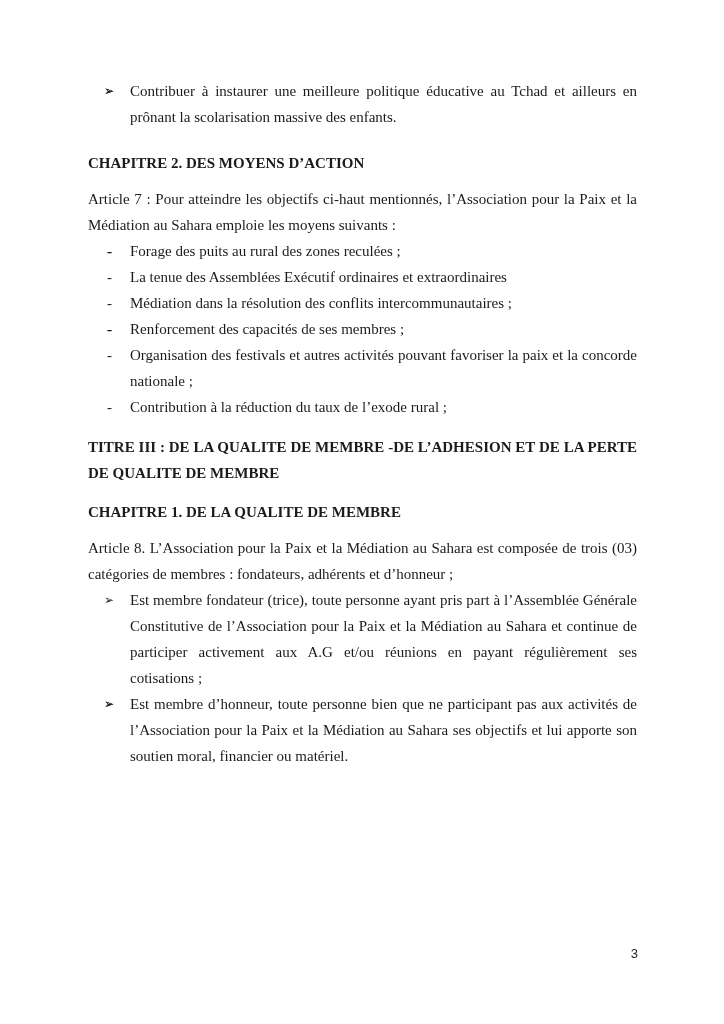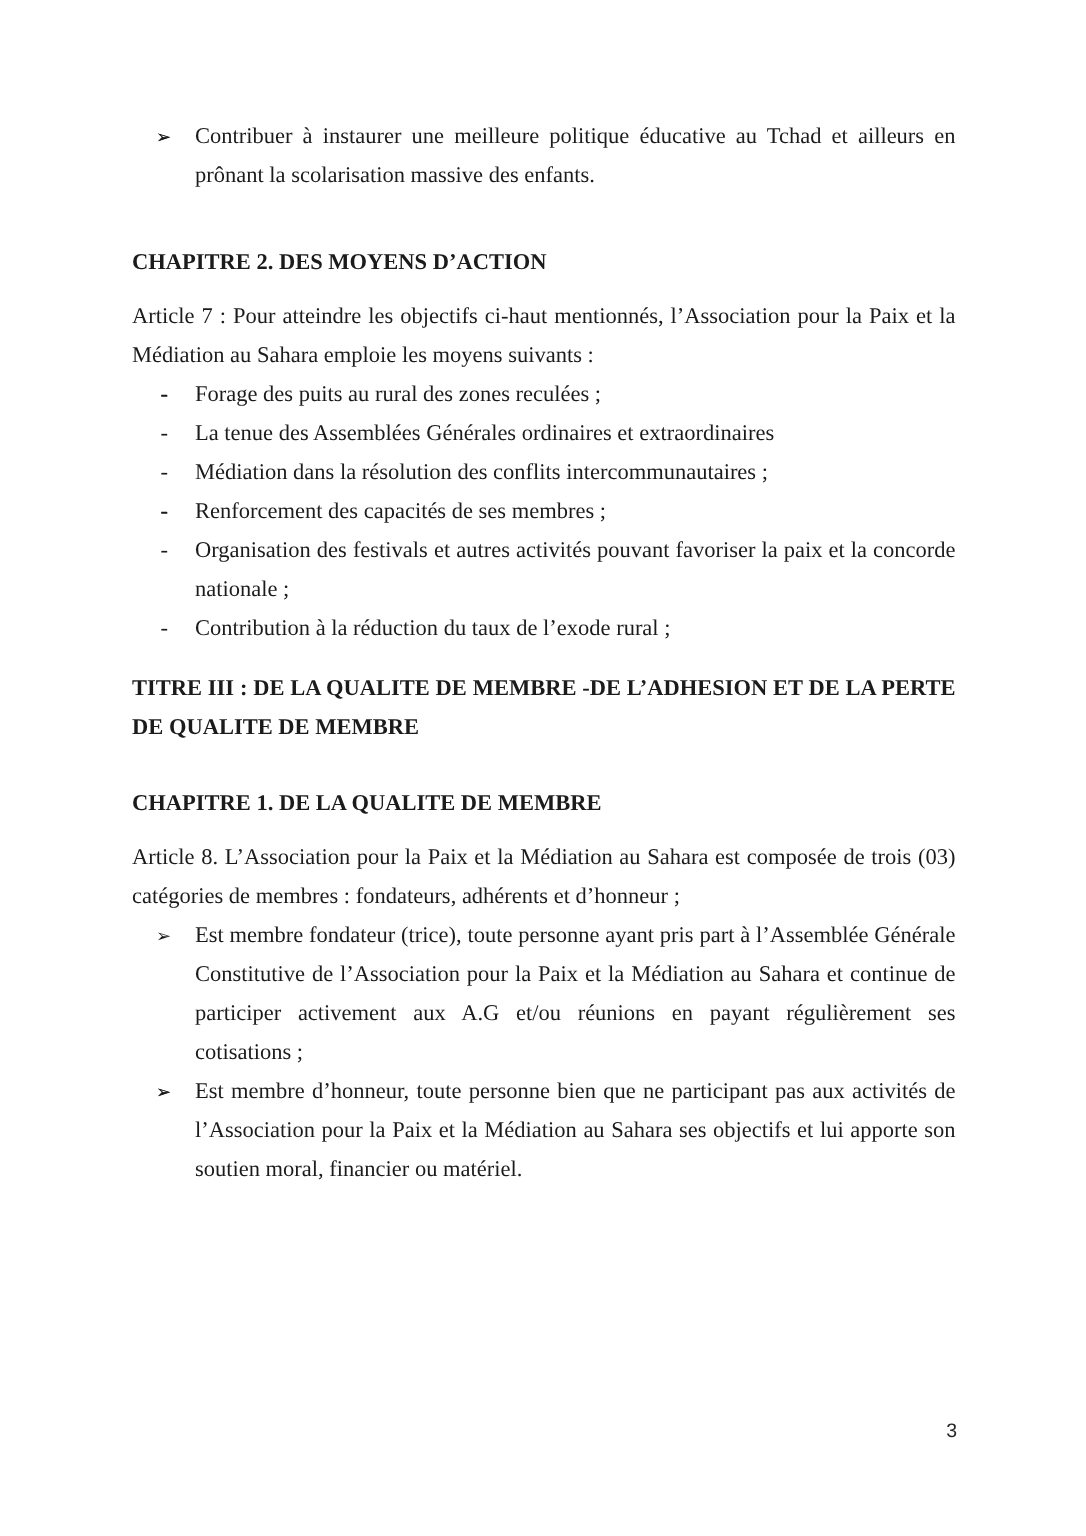--- a/index.html
+++ b/index.html
@@ -22,24 +22,24 @@
   ul.doc-list { list-style: none; margin: 0; padding: 0; }
   ul.doc-list li {
     position: relative;
     padding-left: 42px;
     text-align: justify;
   }
   ul.doc-list li .marker { position: absolute; left: 16px; top: 0; }
   ul.arrow-list li .marker { font-size: 12px; }
   ul.dash-list li .marker { left: 19px; }
   .mt-a7   { margin-top: 10px; }
-  .mt-h2   { margin-top: 32px; }
+  .mt-h2   { margin-top: 20px; }
   .mt-list { margin-top: 10px; }
   .mt-t3   { margin-top: 14px; }
-  .mt-c1   { margin-top: 25px; }
+  .mt-c1   { margin-top: 13px; }
   .page-number {
     position: absolute;
     top: 941px;
     right: 86px;
     font-family: "Liberation Sans", "DejaVu Sans", sans-serif;
     font-size: 13px;
     color: #262626;
   }
 </style>
 </head>
@@ -64,21 +64,21 @@
   <ul class="doc-list dash-list mt-list">
     <li>
       <span class="marker">-</span>
     </li>
     <li>
       <span class="marker">-</span>
       <span>Forage des puits au rural des zones reculées ;</span>
     </li>
     <li>
       <span class="marker">-</span>
-      <span>La tenue des Assemblées Générales ordinaires et extraordinaires</span>
+      <span>La tenue des Assemblées Exécutif ordinaires et extraordinaires</span>
     </li>
     <li>
       <span class="marker">-</span>
       <span>Médiation dans la résolution des conflits intercommunautaires ;</span>
     </li>
     <li>
       <span class="marker">-</span>
     </li>
     <li>
       <span class="marker">-</span>

